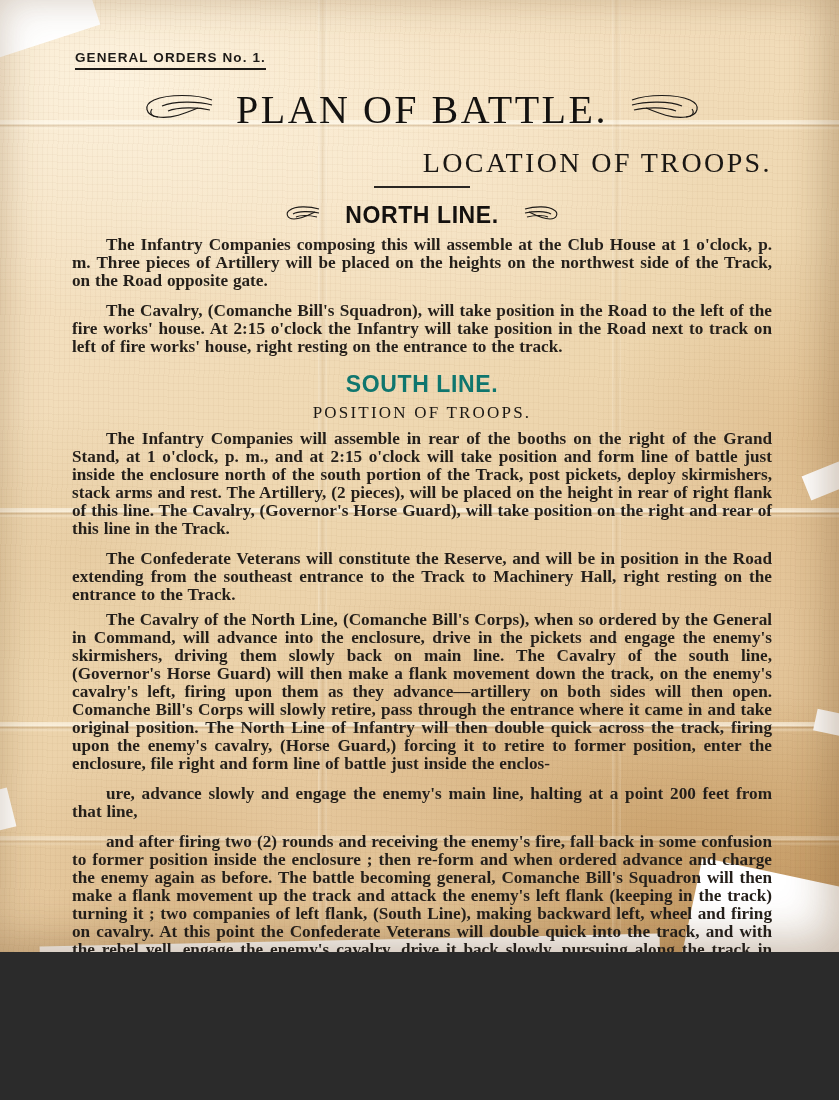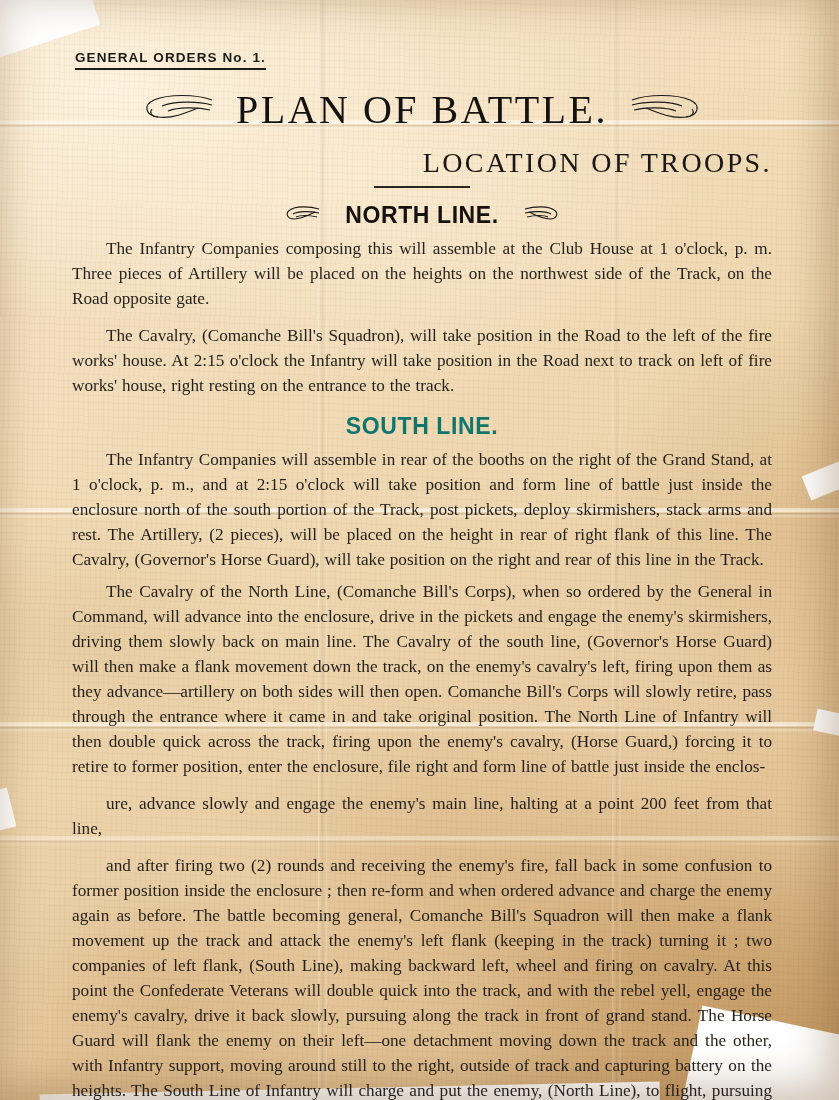--- a/index.html
+++ b/index.html
@@ -4,21 +4,21 @@
 <style>
   html, body {
     margin: 0;
     padding: 0;
     background: #2b2b2b;
   }
 
   #page {
     position: relative;
     width: 839px;
-    height: 1100px;
+    height: 952px;
     overflow: hidden;
     background: #ffffff;
     font-family: "Liberation Serif", "DejaVu Serif", serif;
   }
 
   
   .paper {
     position: absolute;
     inset: 0;
     background:
@@ -178,24 +178,25 @@
     font-size: 17px;
     letter-spacing: 2.2px;
     color: #1a1714;
     margin-top: 5px;
   }
 
   p.body {
     margin: 0;
     text-indent: 34px;
     font-size: 17.2px;
-    line-height: 25px;
+    line-height: 18px;
     text-align: justify;
     color: #241f1a;
     word-spacing: 0.6px;
+    font-weight: bold;
   }
   p.body + p.body { margin-top: 12px; }
 
   .blk { margin-top: 7px; }
 
   
   .faded {
     color: rgba(60,50,40,0.40);
     filter: blur(0.35px);
   }
@@ -280,23 +281,25 @@
       </span>
     </div>
 
     <div class="blk">
       <p class="body">The Infantry Companies composing this will assemble at the Club House at 1 o'clock, p. m. Three pieces of Artillery will be placed on the heights on the northwest side of the Track, on the Road opposite gate.</p>
       <p class="body">The Cavalry, (Comanche Bill's Squadron), will take position in the Road to the left of the fire works' house. At 2:15 o'clock the Infantry will take position in the Road next to track on left of fire works' house, right resting on the entrance to the track.</p>
     </div>
 
     
     <div class="section-head">SOUTH LINE.</div>
+    <div class="position-head">POSITION OF TROOPS.</div>
 
     <div class="blk">
       <p class="body">The Infantry Companies will assemble in rear of the booths on the right of the Grand Stand, at 1 o'clock, p. m., and at 2:15 o'clock will take position and form line of battle just inside the enclosure north of the south portion of the Track, post pickets, deploy skirmishers, stack arms and rest. The Artillery, (2 pieces), will be placed on the height in rear of right flank of this line. The Cavalry, (Governor's Horse Guard), will take position on the right and rear of this line in the Track.</p>
+      <p class="body">The Confederate Veterans will constitute the Reserve, and will be in position in the Road extending from the southeast entrance to the Track to Machinery Hall, right resting on the entrance to the Track.</p>
     </div>
 
     
 
     <div class="blk">
       <p class="body">The Cavalry of the North Line, (Comanche Bill's Corps), when so ordered by the General in Command, will advance into the enclosure, drive in the pickets and engage the enemy's skirmishers, driving them slowly back on main line. The Cavalry of the south line, (Governor's Horse Guard) will then make a flank movement down the track, on the enemy's cavalry's left, firing upon them as they advance—artillery on both sides will then open. Comanche Bill's Corps will slowly retire, pass through the entrance where it came in and take original position. The North Line of Infantry will then double quick across the track, firing upon the enemy's cavalry, (Horse Guard,) forcing it to retire to former position, enter the enclosure, file right and form line of battle just inside the enclos-</p>
       <p class="body no-indent faded">ure, advance slowly and engage the enemy's main line, halting at a point 200 feet from that line,</p>
       <p class="body no-indent">and after firing two (2) rounds and receiving the enemy's fire, fall back in some confusion to former position inside the enclosure ; then re-form and when ordered advance and charge the enemy again as before. The battle becoming general, Comanche Bill's Squadron will then make a flank movement up the track and attack the enemy's left flank (keeping in the track) turning it ; two companies of left flank, (South Line), making backward left, wheel and firing on cavalry. At this point the Confederate Veterans will double quick into the track, and with the rebel yell, engage the enemy's cavalry, drive it back slowly, pursuing along the track in front of grand stand. The Horse Guard will flank the enemy on their left—one detachment moving down the track and the other, with Infantry support, moving around still to the right, outside of track and capturing battery on the heights. The South Line of Infantry will charge and put the enemy, (North Line), to flight, pursuing them just beyond the centre of grand stand, where the enemy will hoist White Flag and surrender and all firing cease.</p>
 
     </div>

